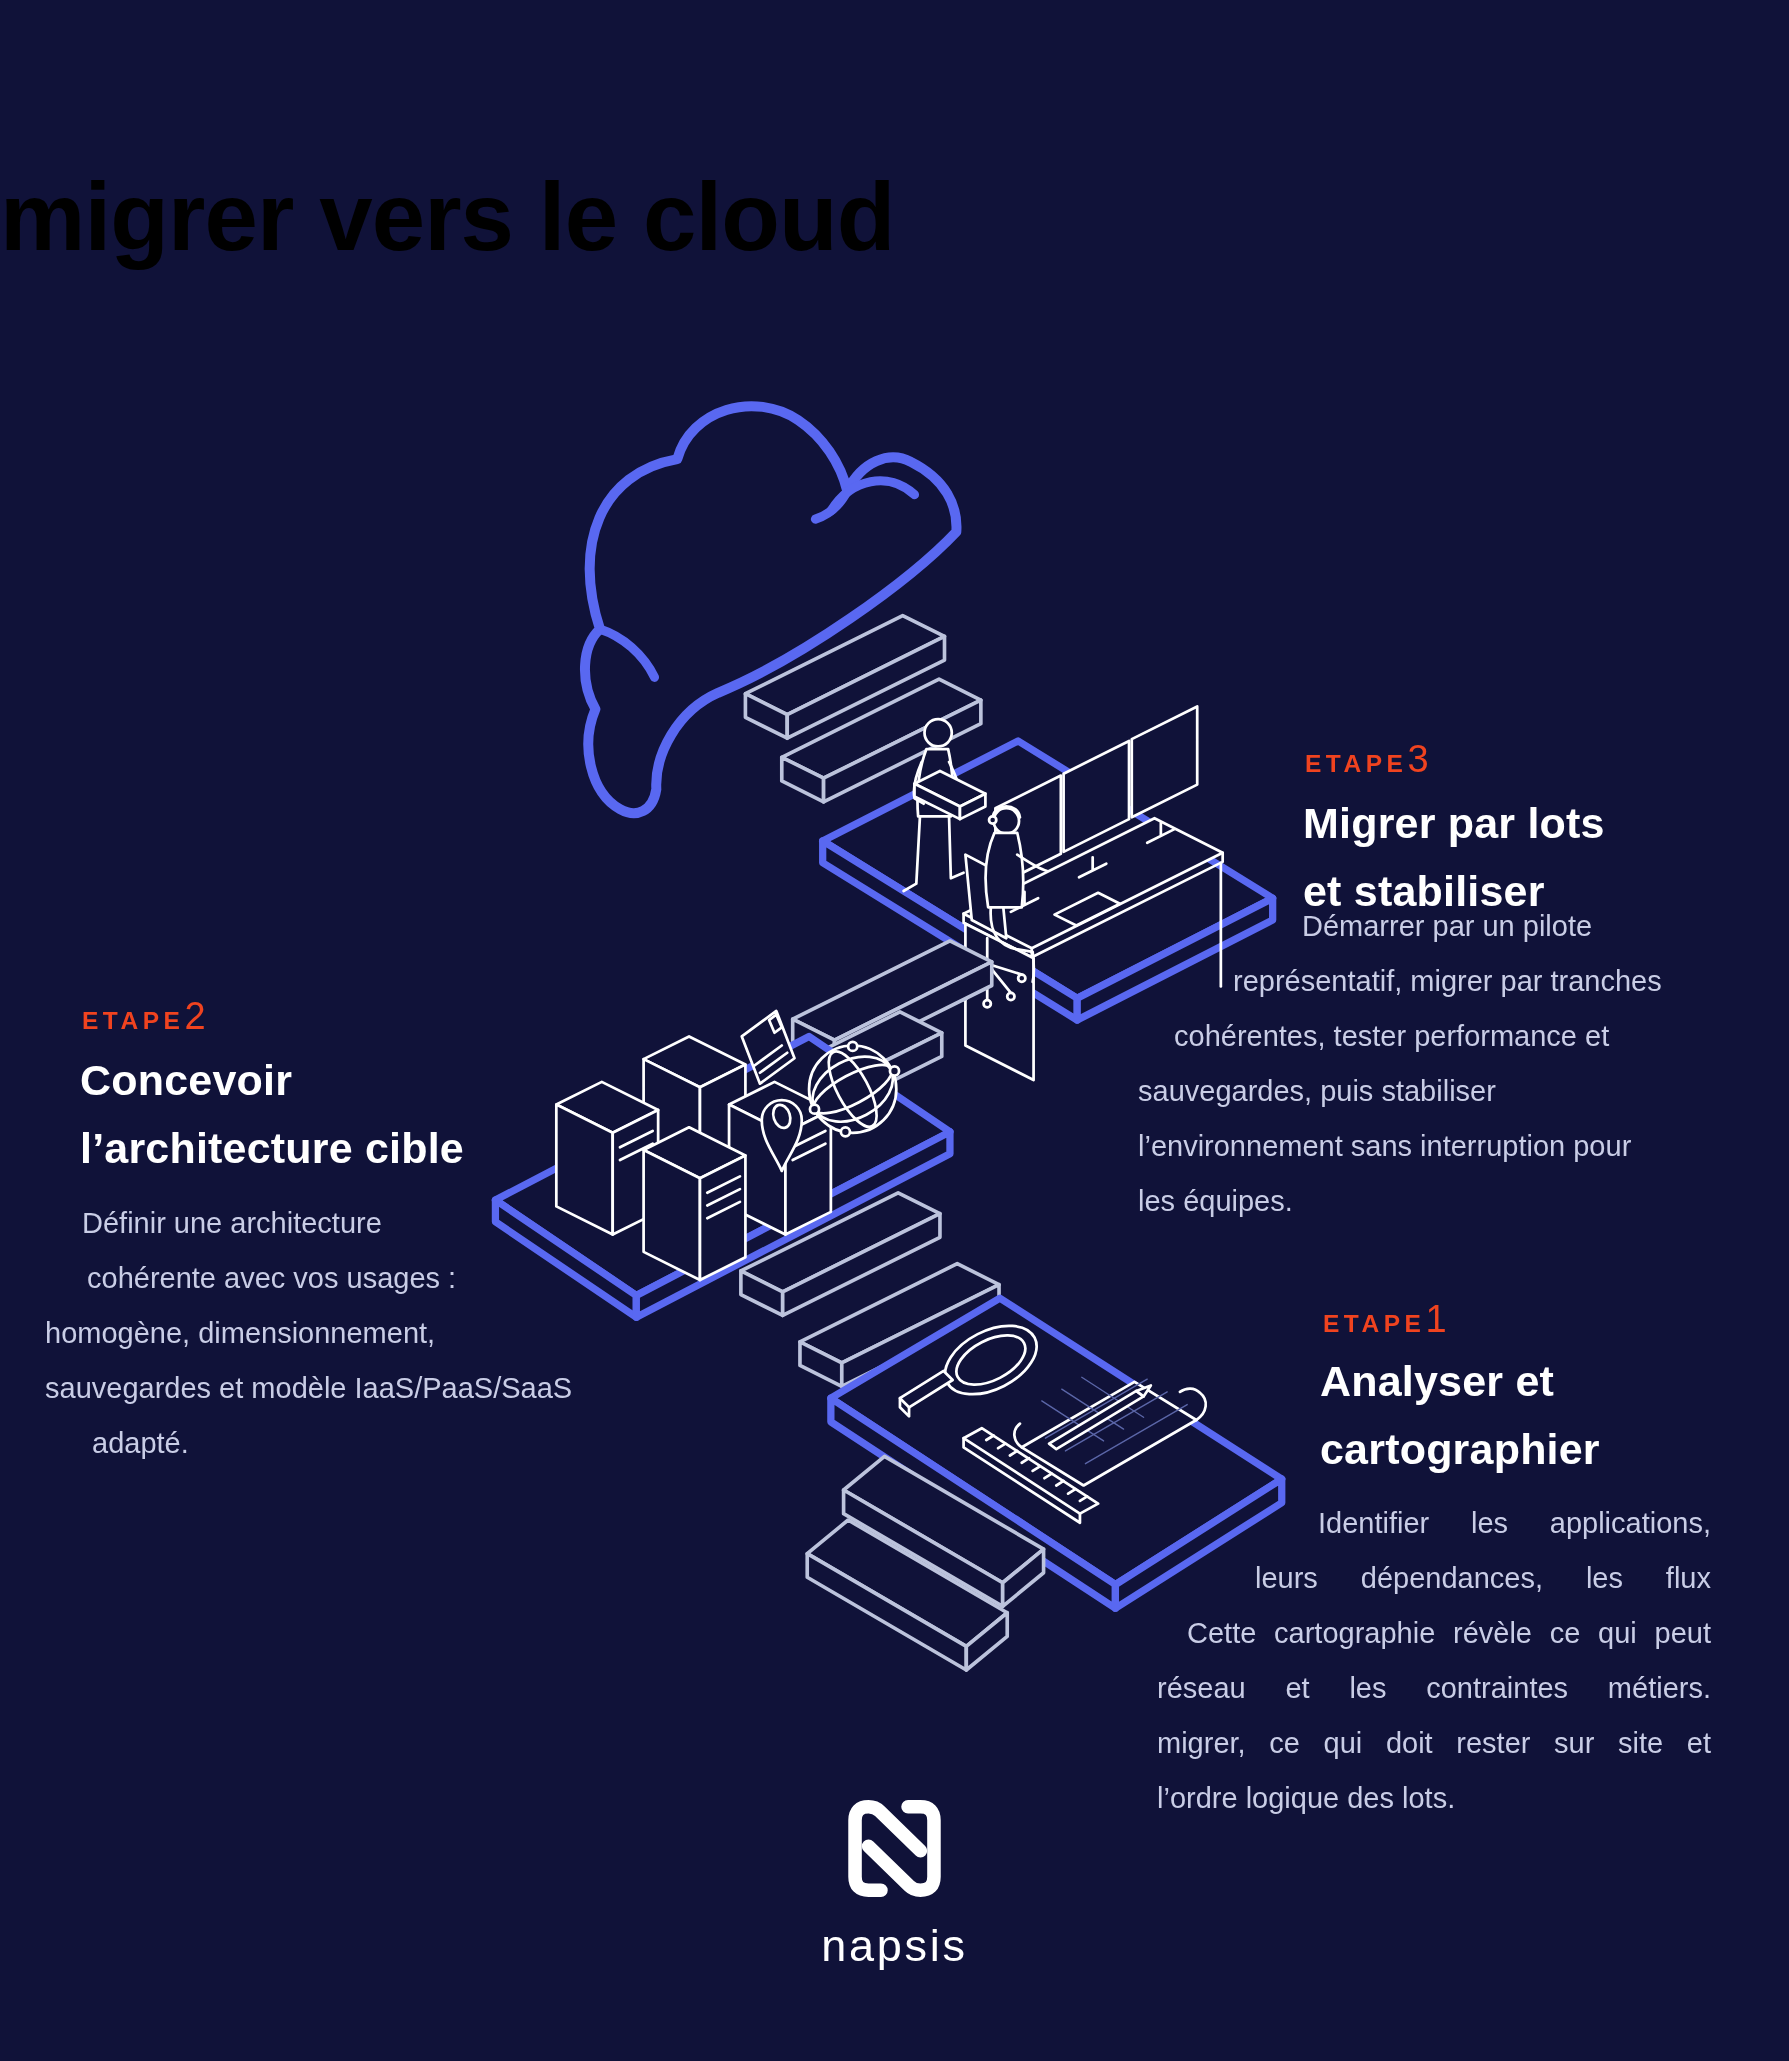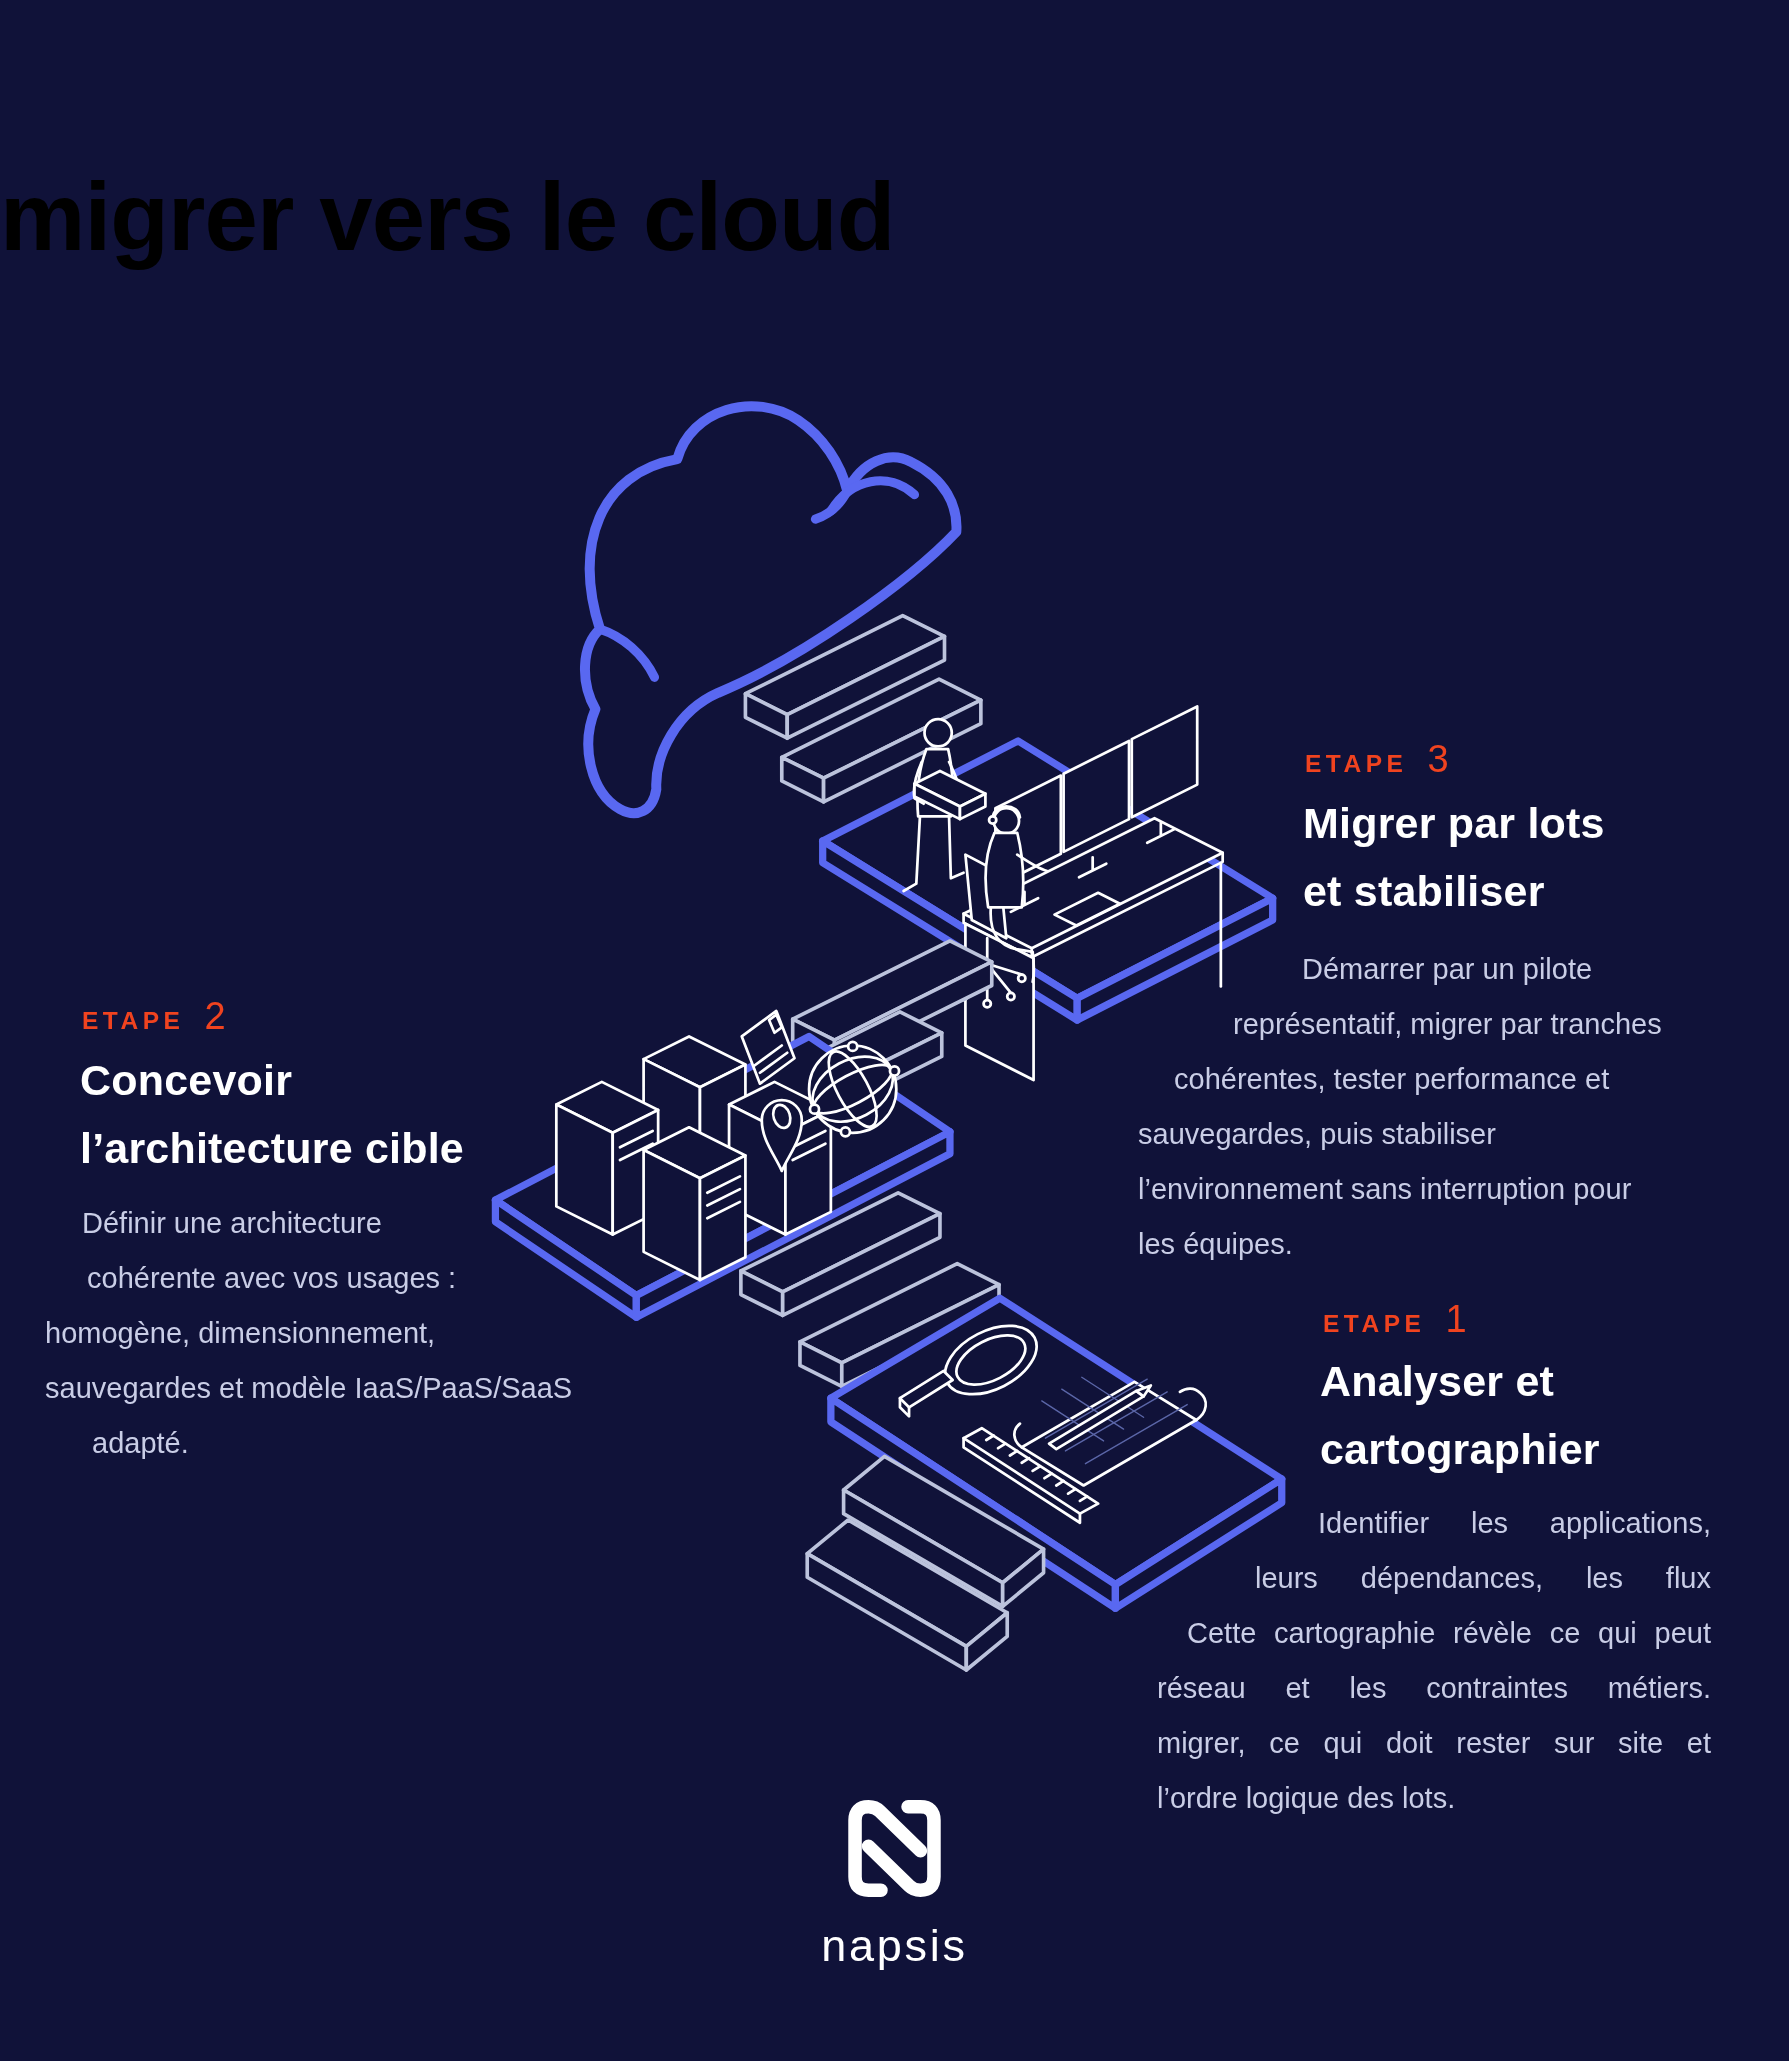--- a/index.html
+++ b/index.html
@@ -18,26 +18,26 @@
   .bl{stroke:var(--accent-blue)}
   .st{stroke:var(--steps-line);stroke-width:4}
   .wh{stroke:var(--art-line);stroke-width:3}
   .gr{stroke:var(--grid-line);stroke-width:1.5}
   .fb{fill:var(--background)}
   .nf{fill:none}
   .t1{position:absolute;left:0;top:102px;width:100%;font-size:57px;font-weight:400;letter-spacing:0.5px}
   .t2{position:absolute;left:0;top:162px;width:100%;font-size:96px;font-weight:700;letter-spacing:-0.9px}
 
   
-  .label{position:absolute;display:flex;align-items:baseline;gap:20px;color:var(--accent-red)}
+  .label{position:absolute;display:flex;align-items:baseline;gap:0;color:var(--accent-red)}
   .label .et{font-size:24.5px;font-weight:600;letter-spacing:4.5px}
   .label .num{font-size:38px;font-weight:500}
   .htitle{position:absolute;color:var(--heading-text);font-size:43px;font-weight:600;line-height:68px;letter-spacing:0.2px}
   .para{position:absolute;color:var(--body-text);font-size:29px;line-height:55px;font-weight:400}
-  #label3{left:1305px;top:738px}   #h3{left:1303px;top:789px}  #p3{left:1138px;top:942px;width:589px}
+  #label3{left:1305px;top:738px}   #h3{left:1303px;top:789px}  #p3{left:1138px;top:899px;width:589px}
   #label2{left:82px;top:995px}    #h2{left:80px;top:1046px}   #p2{left:45px;top:1196px;width:602px}
   #label1{left:1323px;top:1298px}  #h1{left:1320px;top:1347px} #p1{left:1157px;top:1496px;width:554px}
 
   
   #p3 .line:nth-child(1){margin-left:164px}
   #p3 .line:nth-child(2){margin-left:95px}
   #p3 .line:nth-child(3){margin-left:36px}
   #p2 .line:nth-child(1){margin-left:37px}
   #p2 .line:nth-child(2){margin-left:42px}
   #p2 .line:nth-child(4){}

